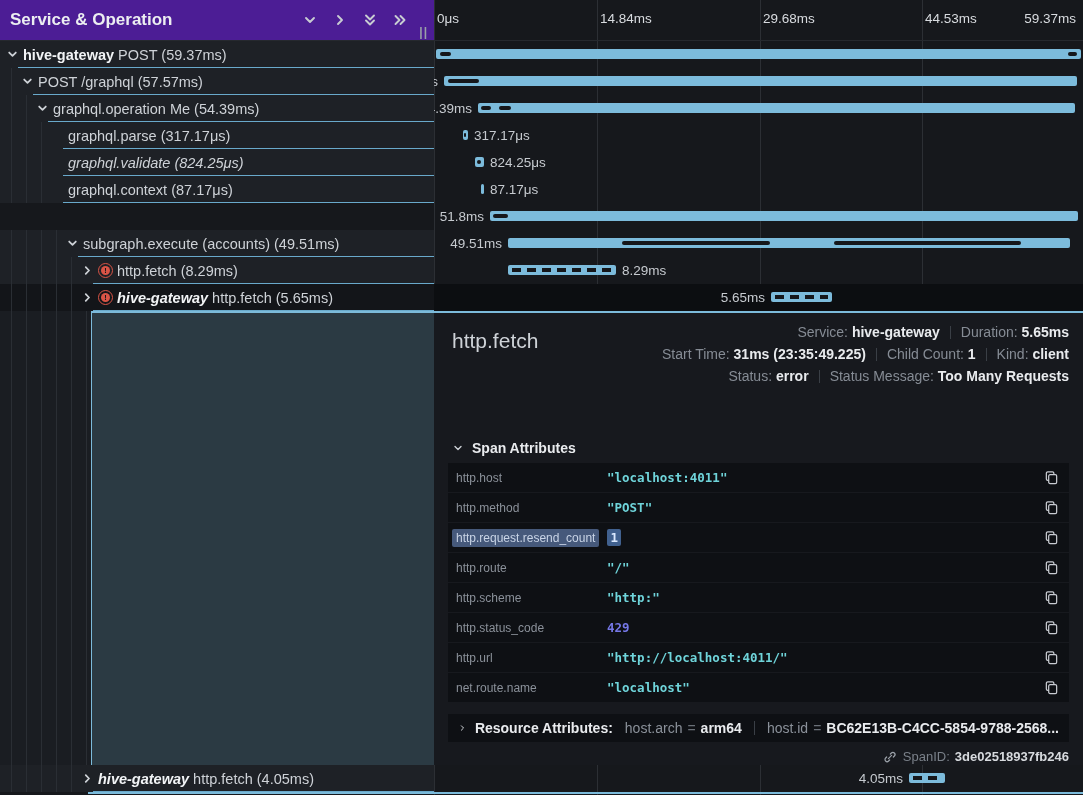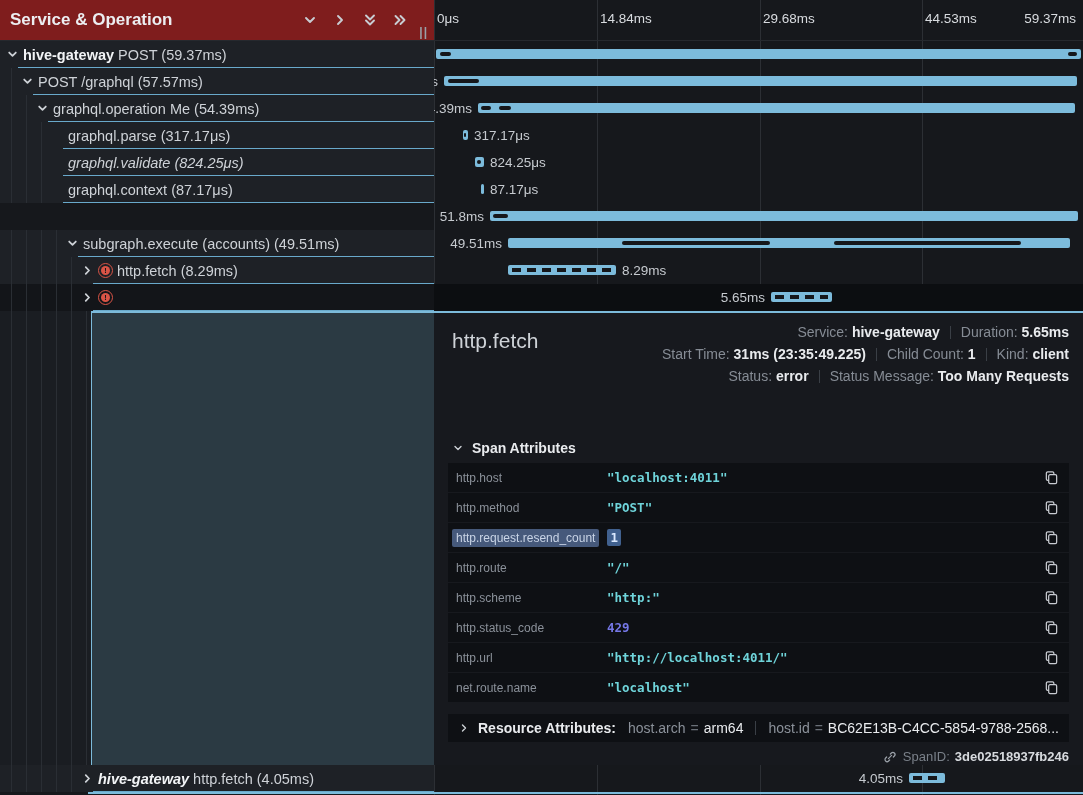--- a/index.html
+++ b/index.html
@@ -1,20 +1,20 @@
 <!DOCTYPE html>
 <html><head>
 <meta charset="utf-8">
 <style>
   html,body{margin:0;padding:0;background:#0e1013;}
   #app{position:relative;width:1083px;height:795px;overflow:hidden;
        font-family:"Liberation Sans",sans-serif;background:#16181c;color:#ced2d7;
        -webkit-font-smoothing:antialiased;}
   
-  #left-header{position:absolute;left:0;top:0;width:434px;height:41px;background:#7f1d1d;
+  #left-header{position:absolute;left:0;top:0;width:434px;height:41px;background:#4c1d95;
     border-bottom:1px solid #26292e;display:flex;align-items:center;box-sizing:border-box;z-index:4;}
   #left-header .title{font-size:17px;font-weight:700;color:#eceef1;margin-left:10px;flex:0 0 auto;}
   #left-header .spacer{flex:1;}
   .hbtn{width:30px;height:28px;display:flex;align-items:center;justify-content:center;color:#c8ccd2;cursor:pointer;}
   .hbtn svg{stroke:#c8ccd2;fill:none;stroke-width:1.9;stroke-linecap:round;stroke-linejoin:round;}
   #resizer{color:#9aa0a8;font-size:12px;font-weight:700;letter-spacing:1px;align-self:flex-end;
     margin:0 6px 1px 4px;cursor:col-resize;}
   
   #right-col{position:absolute;left:434px;top:0;width:649px;height:795px;background:#16181c;overflow:hidden;}
   .gridline{position:absolute;top:0;bottom:0;width:1px;background:#2c2f34;z-index:0;}
@@ -66,21 +66,21 @@
   .attr-val.string{color:#6fd4da;}
   .attr-val.number{color:#7577e6;}
   .attr-val .hl-val{background:#41618f;color:#dbe9ff;padding:1px 3px;border-radius:2px;}
   .copy-btn{width:22px;display:flex;justify-content:flex-end;cursor:pointer;}
   .copy-btn svg{stroke:#c9ccd2;fill:none;stroke-width:1.3;}
   #res-bar{position:absolute;left:14px;top:401px;width:621px;height:28px;background:#0e1014;display:flex;
     align-items:center;padding:0 10px;box-sizing:border-box;font-size:14px;white-space:nowrap;overflow:hidden;cursor:pointer;}
   #res-bar .res-title{font-weight:700;color:#e9ebee;margin-right:12px;}
   .res-key{color:#8b919a;}
   .res-eq{color:#6a7078;margin:0 5px;}
-  .res-val{color:#e9ebee;font-weight:400;}
+  .res-val{color:#e9ebee;font-weight:700;}
   .res-div{display:inline-block;width:1px;height:14px;background:#3a3f46;margin:0 12px;vertical-align:-2px;}
   #spanid{position:absolute;right:14px;top:436px;display:flex;align-items:center;font-size:13px;color:#7a8089;}
   #spanid svg{stroke:#9aa0a8;fill:none;stroke-width:1.4;stroke-linecap:round;margin-right:6px;}
   #spanid b{color:#d7dade;font-weight:700;margin-left:5px;}
   #bottom-border{position:absolute;left:88px;right:0;top:792px;height:2px;background:#7cbbdb;z-index:4;}
 </style>
 </head>
 <body>
 
 <div id="app">
@@ -299,20 +299,21 @@
         <div class="guide" style="left: 56px;"></div>
         <div class="guide" style="left: 71px;"></div>
         <div class="row-border" style="left: 93px;"></div>
         <span style="width: 80px; flex: 0 0 auto;"></span>
         <span class="chev">
           <svg width="11" height="11" viewBox="0 0 10 10">
             <path d="M3.4 2l3 3-3 3"></path>
           </svg>
         </span>
         <span class="err"></span>
+        <span class="tree-label"><b class="tree-svc italic">hive-gateway</b>  http.fetch (5.65ms)</span>
       </div>
       <div class="tree-row" style="top: 724px;">
         <div class="guide" style="left: 11px;"></div>
         <div class="guide" style="left: 26px;"></div>
         <div class="guide" style="left: 41px;"></div>
         <div class="guide" style="left: 56px;"></div>
         <div class="guide" style="left: 71px;"></div>
         <div class="row-border" style="left: 93px;"></div>
         <span style="width: 80px; flex: 0 0 auto;"></span>
         <span class="chev">

